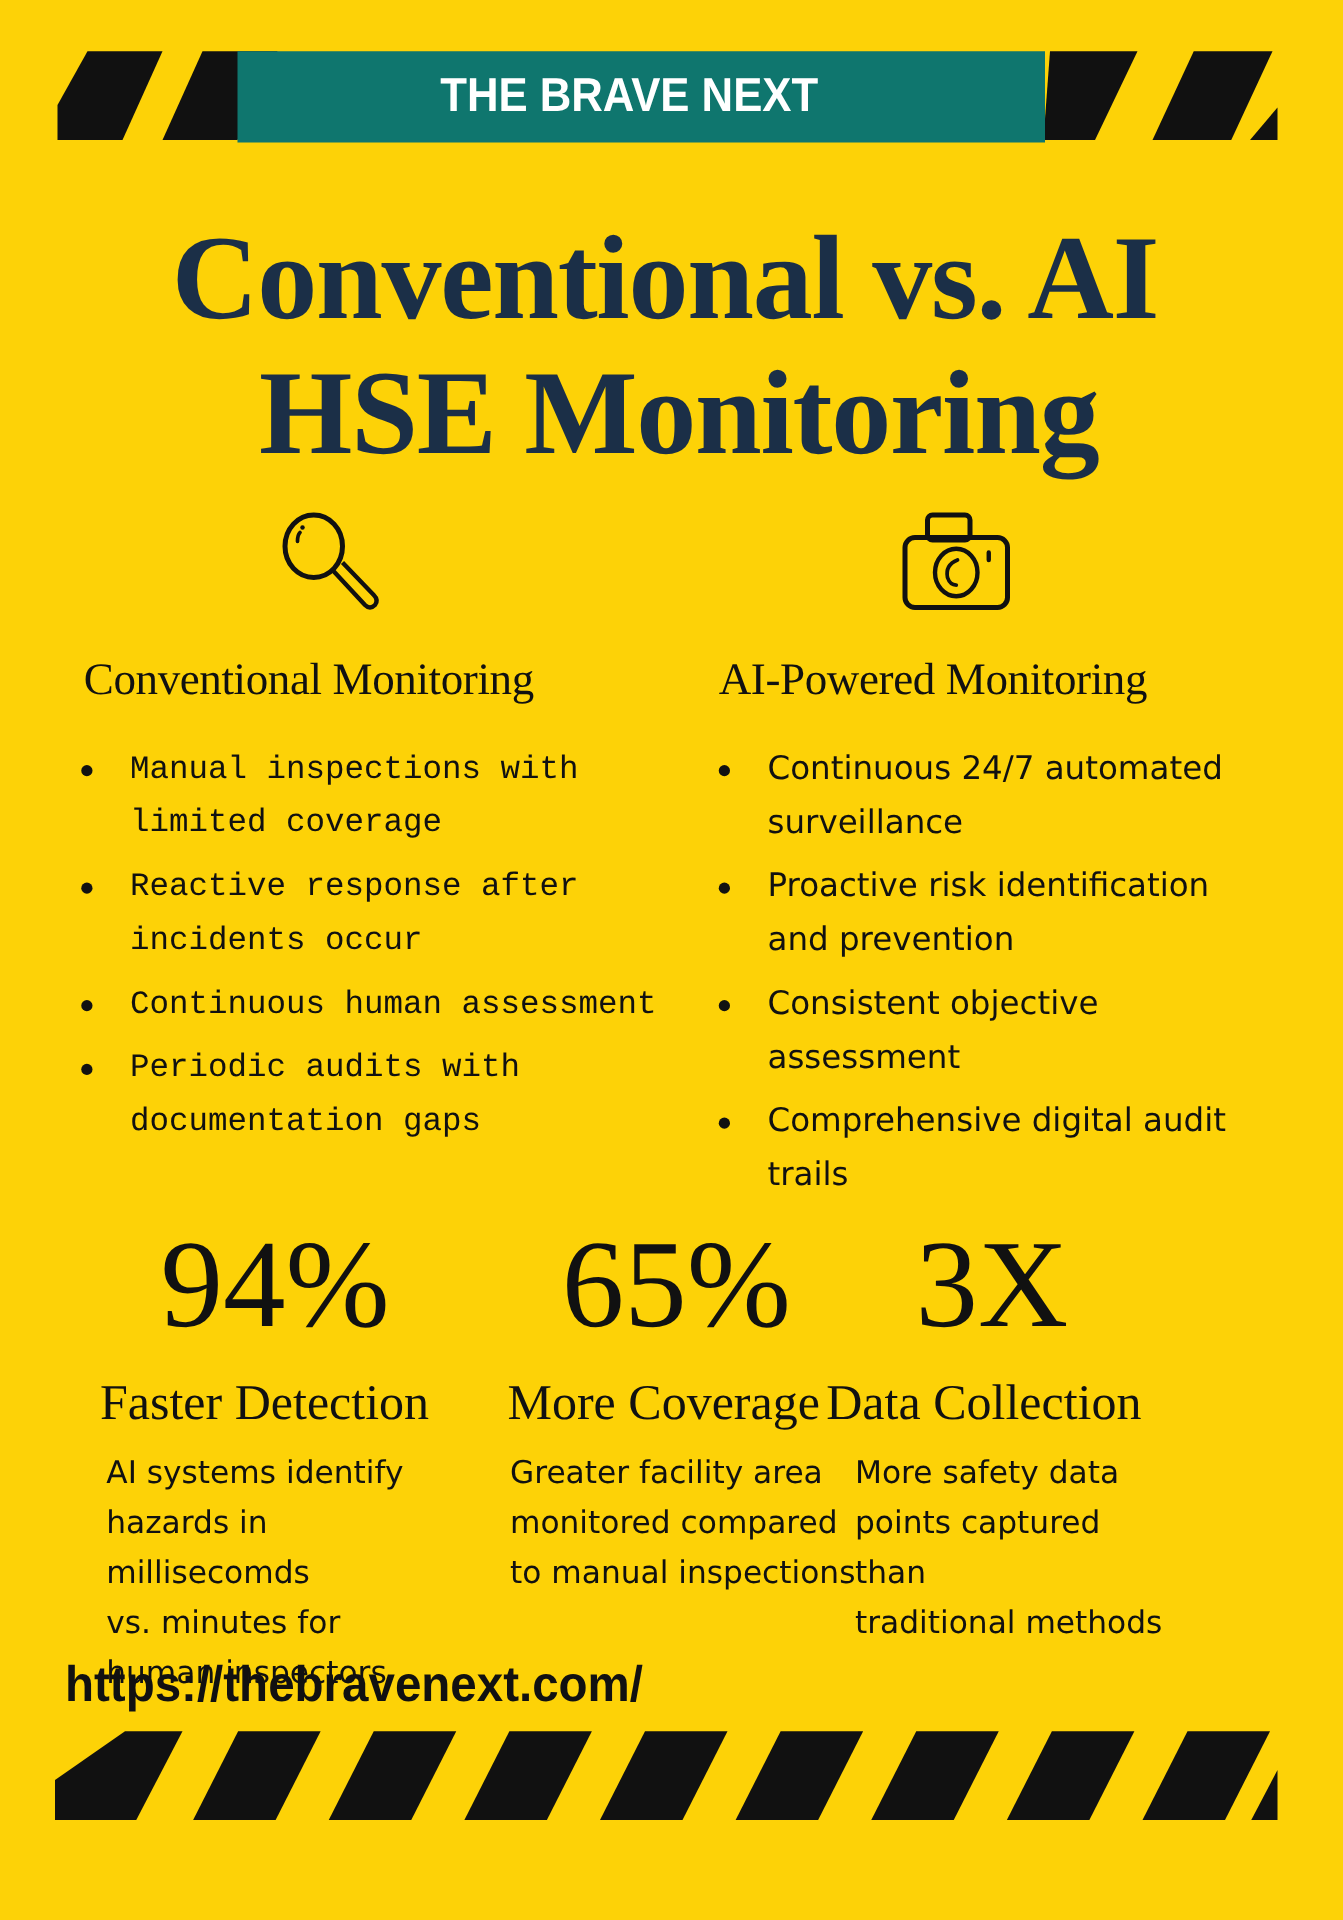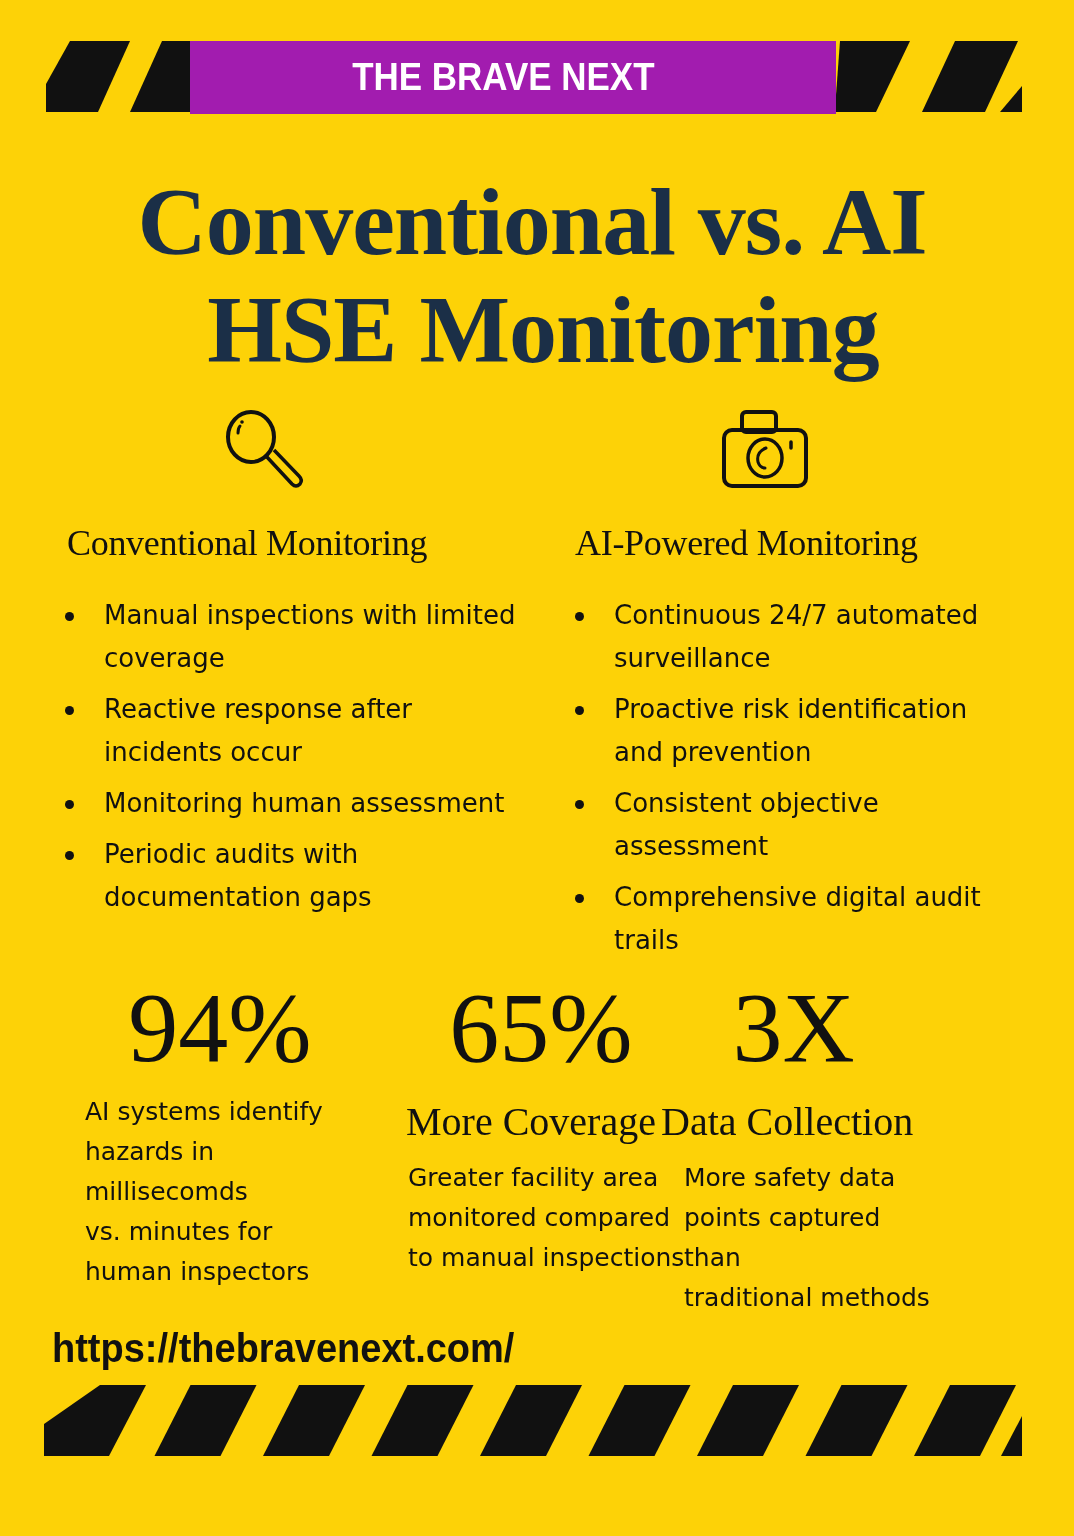--- a/index.html
+++ b/index.html
@@ -8,21 +8,21 @@
     background: #fdd207;
     position: relative;
     overflow: hidden;
     font-family: "DejaVu Sans", sans-serif;
     color: #111111;
   }
   .stripes { position: absolute; left: 0; width: 1074px; }
   .brand-box {
     position: absolute;
     left: 190px; top: 41px; width: 646px; height: 73px;
-    background: #a21caf;
+    background: #0f766e;
     display: flex; align-items: center; justify-content: center;
   }
   .brand-box span {
     color: #ffffff;
     font-family: "Liberation Sans", sans-serif;
     font-weight: bold;
     font-size: 38px;
     letter-spacing: 0px;
     transform: scaleX(0.92);
     margin-left: -20px;
@@ -142,37 +142,38 @@
 
 <svg class="icon" style="left:720px; top:408px;" width="96" height="84" viewBox="0 0 96 84">
   <rect x="4" y="22" width="82" height="56" rx="8" fill="none" stroke="#111111" stroke-width="4"></rect>
   <rect x="22" y="4" width="34" height="20" rx="4" fill="none" stroke="#111111" stroke-width="4"></rect>
   <ellipse cx="45" cy="50" rx="17" ry="19" fill="none" stroke="#111111" stroke-width="3.5"></ellipse>
   <path d="M46 40 Q36 44 38 54 Q40 60 45 60" fill="none" stroke="#111111" stroke-width="3" stroke-linecap="round"></path>
   <path d="M71 34 L71 40" stroke="#111111" stroke-width="3.5" stroke-linecap="round"></path>
 </svg>
 
 <div class="col-heading" style="left:67px; top:522px;">Conventional Monitoring</div>
-<ul class="bullets" style="left:62px; top:594px; width:470px;">
+<ul class="bullets" style="left:62px; top:594px; width:470px;font-family:Liberation Mono, monospace;">
   <li>Manual inspections with limited coverage</li>
   <li>Reactive response after incidents occur</li>
-  <li>Monitoring human assessment</li>
+  <li>Continuous human assessment</li>
   <li>Periodic audits with documentation gaps</li>
 </ul>
 
 <div class="col-heading" style="left:575px; top:522px;">AI-Powered Monitoring</div>
 <ul class="bullets" style="left:572px; top:594px; width:440px;">
   <li>Continuous 24/7 automated surveillance</li>
   <li>Proactive risk identification and prevention</li>
   <li>Consistent objective assessment</li>
   <li>Comprehensive digital audit trails</li>
 </ul>
 
 <div class="stat" style="left:80px; top:978px; width:300px;">
   <span class="value" style="margin-left:-20px;">94%</span>
+  <span class="label">Faster Detection</span>
   <span class="desc" style="margin-left:5px;">AI systems identify
 hazards in millisecomds
 vs. minutes for
 human inspectors</span>
 </div>
 
 <div class="stat" style="left:406px; top:978px; width:280px;">
   <span class="value" style="margin-left:-10px;">65%</span>
   <span class="label">More Coverage</span>
   <span class="desc" style="margin-left:2px;">Greater facility area

